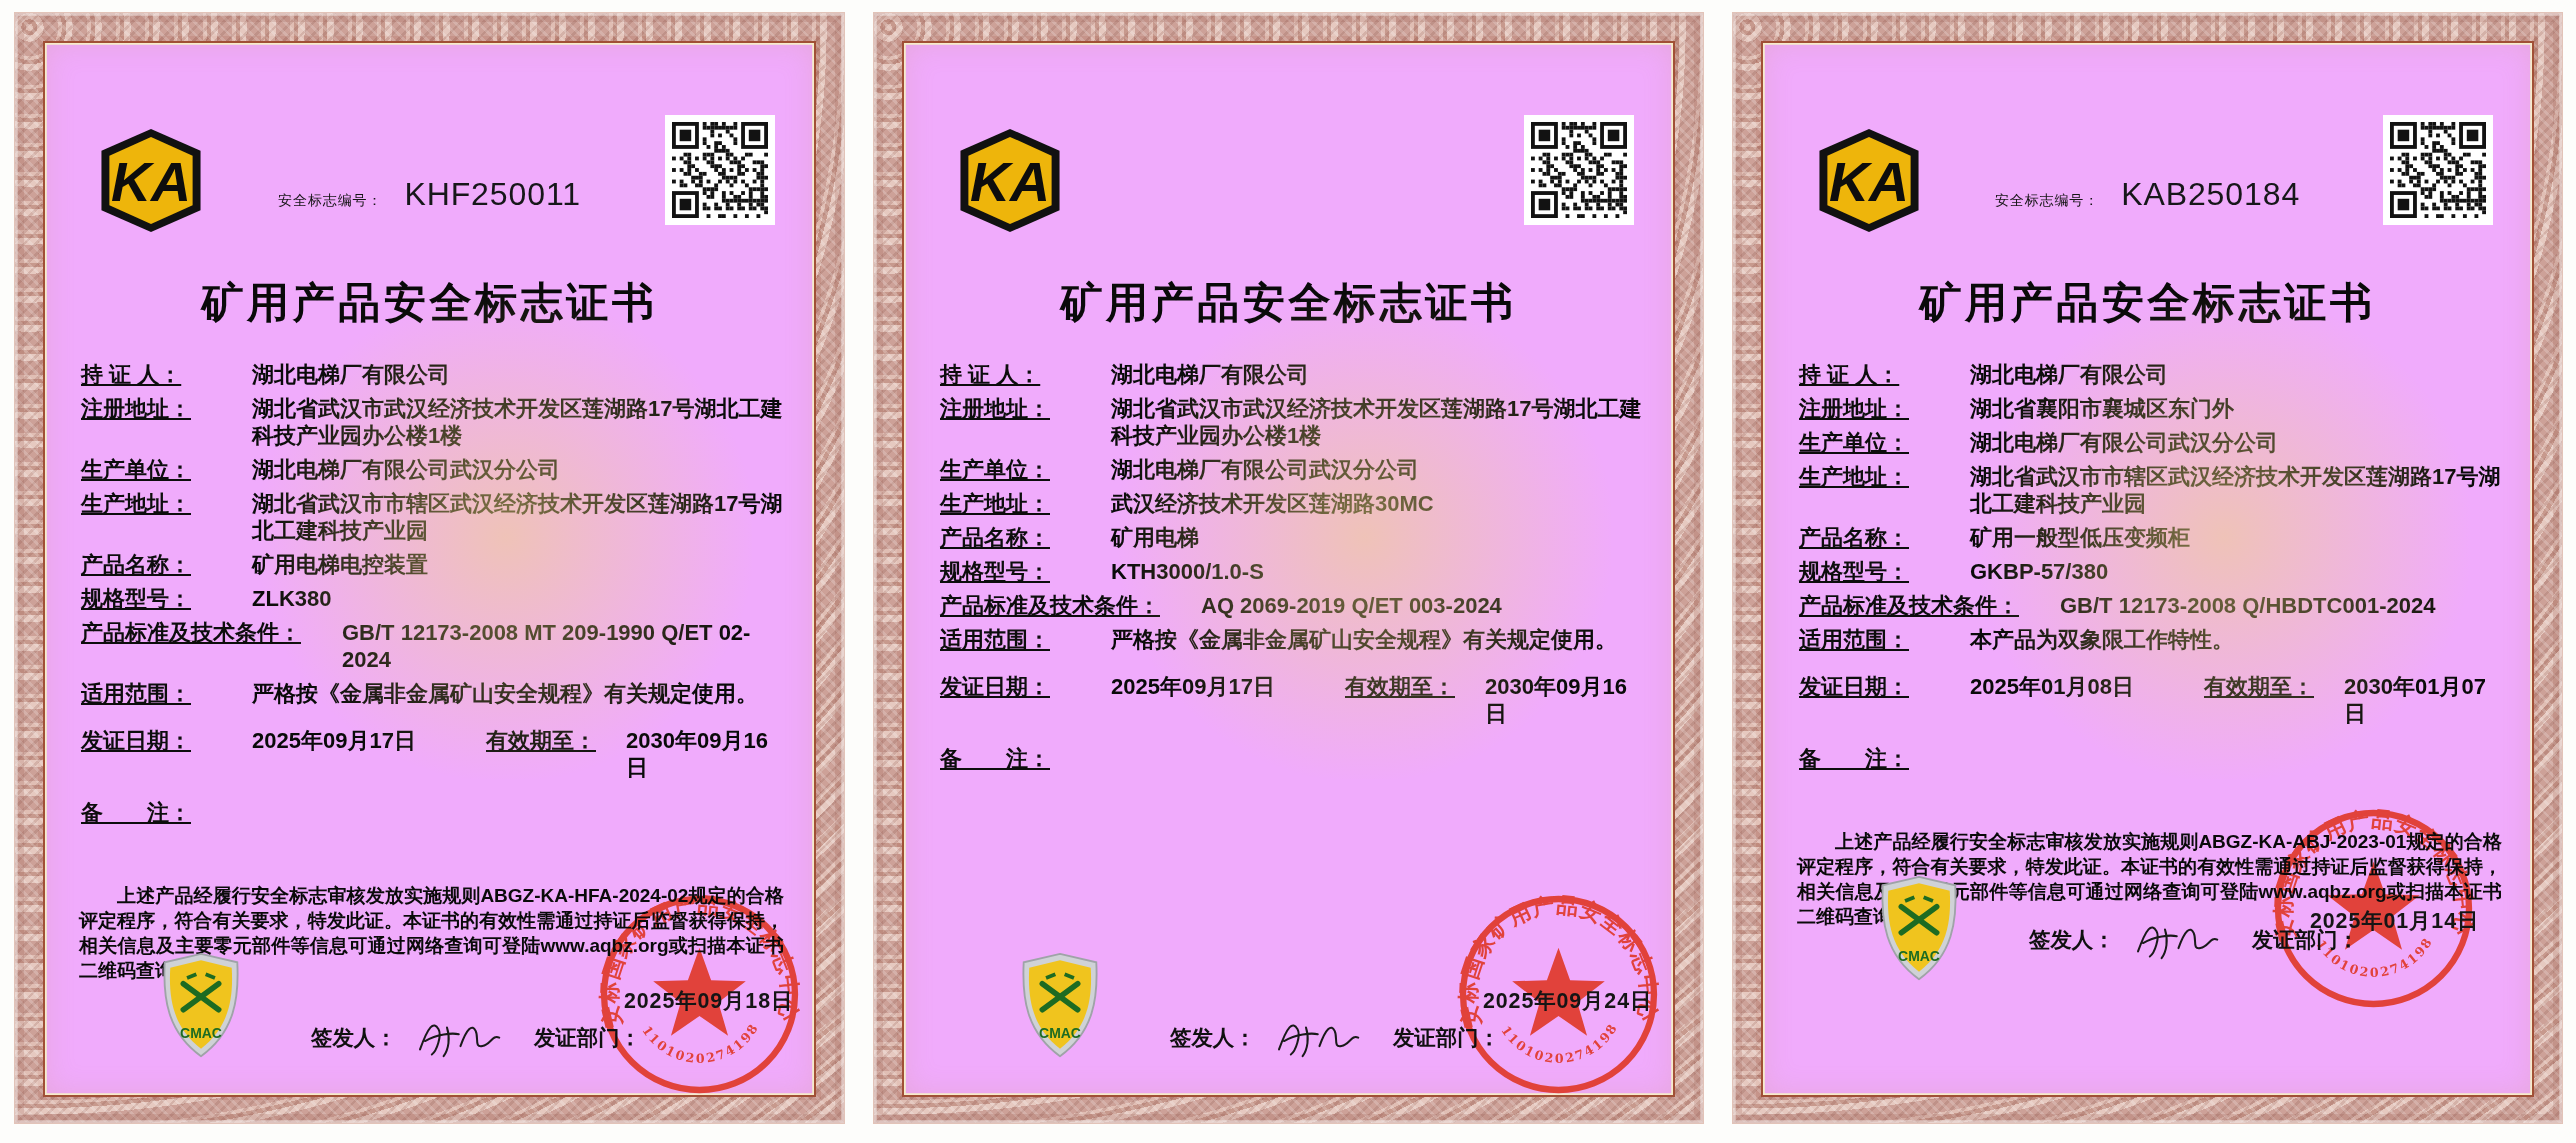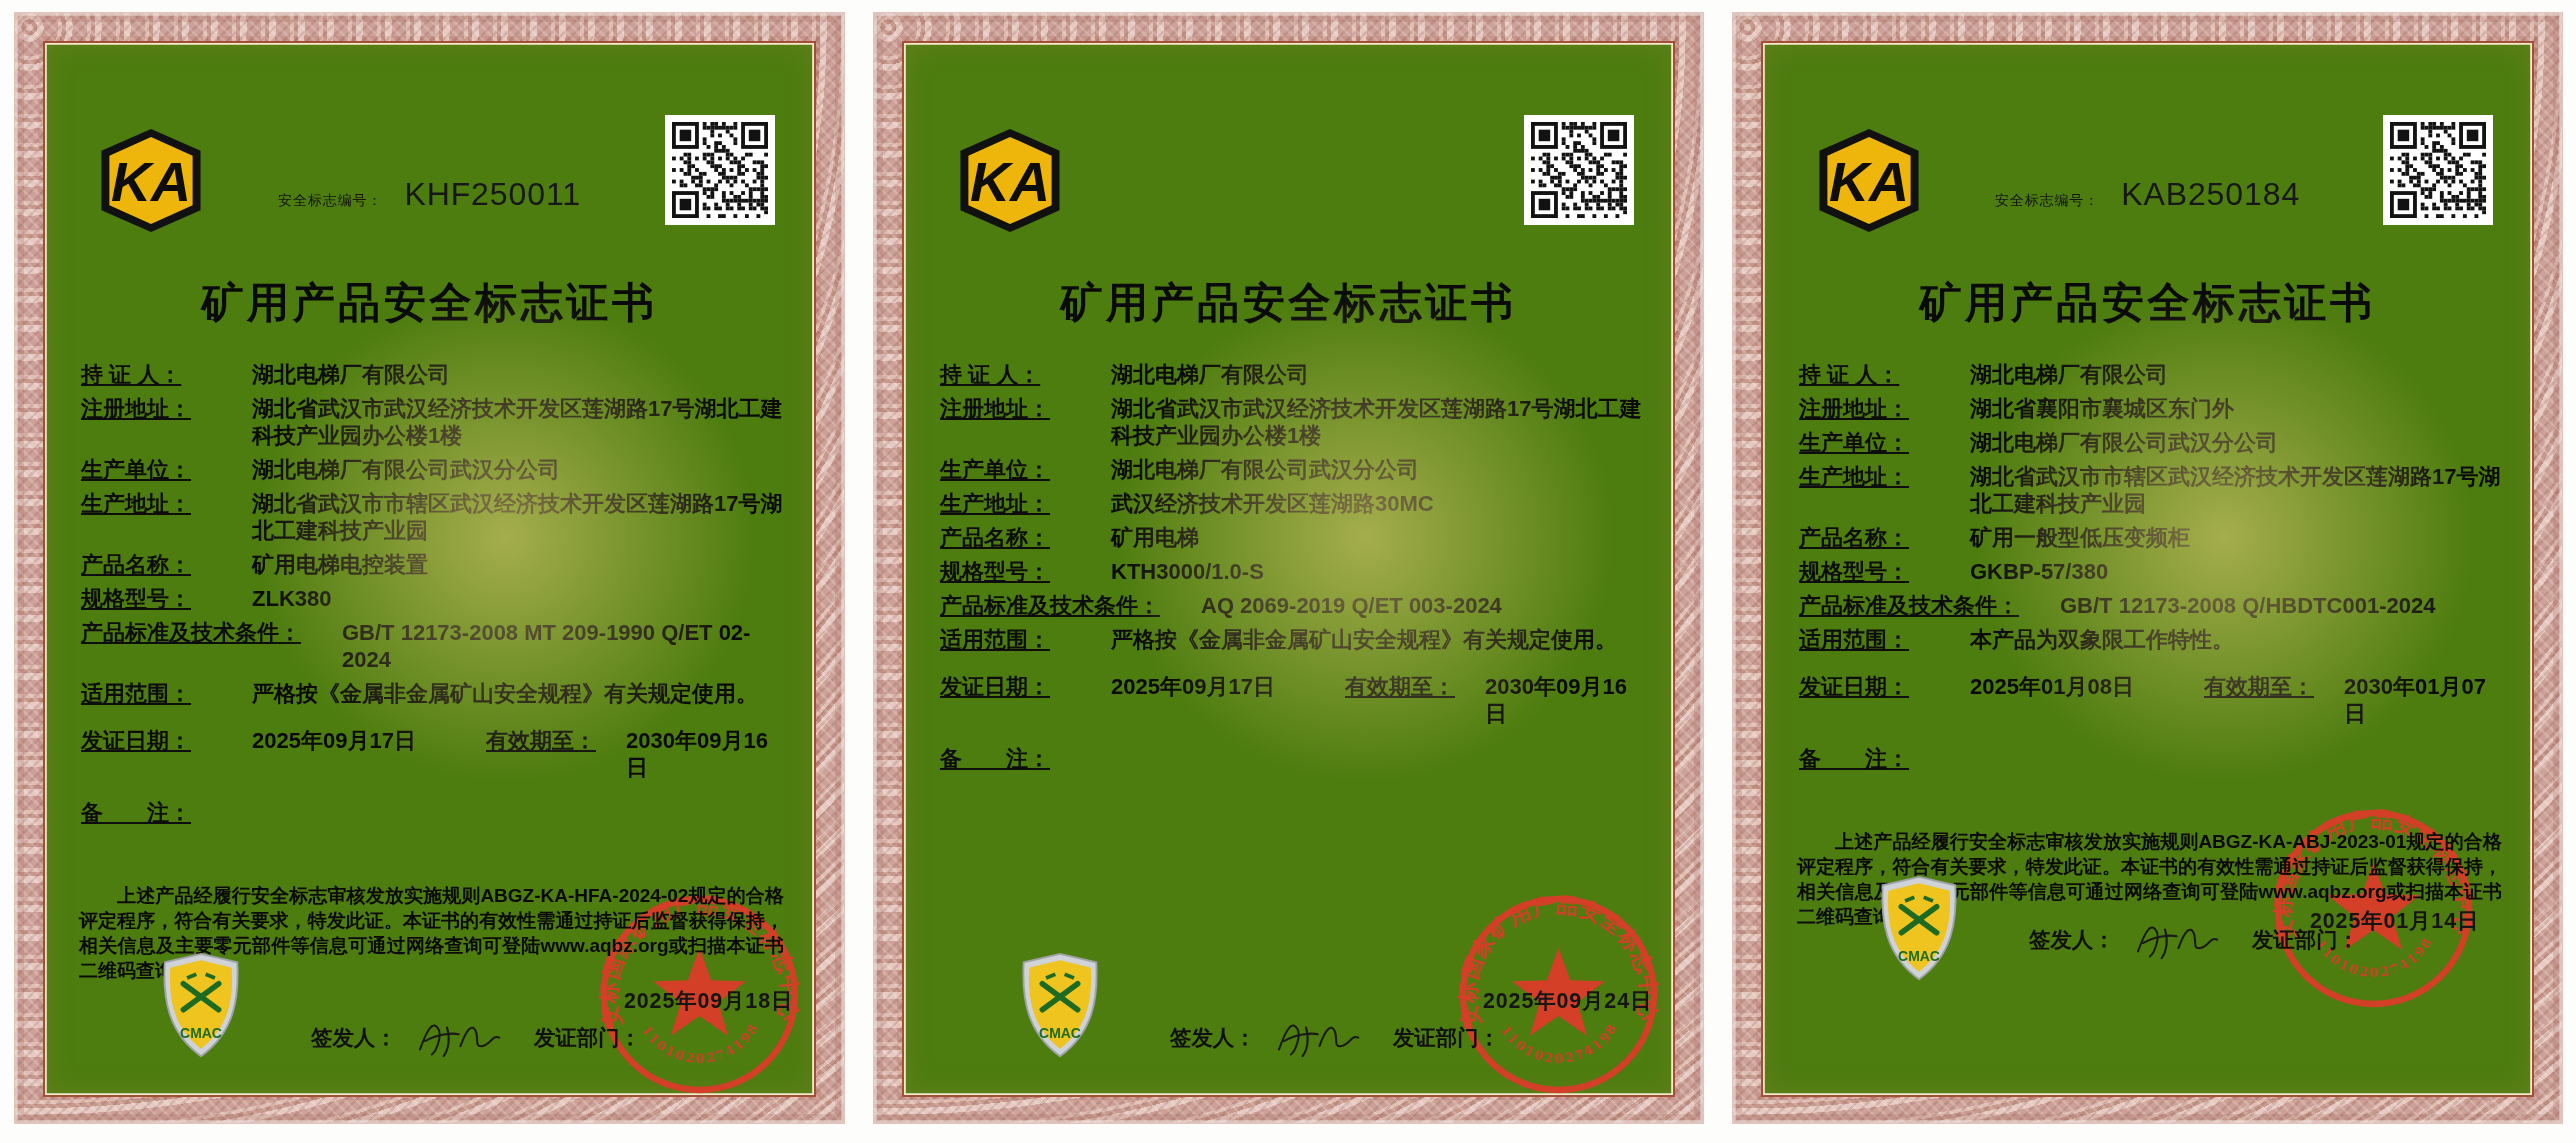--- a/index.html
+++ b/index.html
@@ -15,21 +15,21 @@
     background-color:#cfa096;
     background-image:
       repeating-linear-gradient(45deg, rgba(255,255,255,.18) 0 2.7px, rgba(0,0,0,0) 2.7px 8px),
       repeating-linear-gradient(-45deg, rgba(124,62,50,.20) 0 2.7px, rgba(0,0,0,0) 2.7px 8px),
       repeating-radial-gradient(circle at 14.3px 14.3px, #dcb5aa 0 3.6px, #c08b7e 3.6px 8px, #e3c2b8 8px 14.3px, #c6948a 14.3px 29px);
     border:1.8px solid #e2c3b8;
     box-shadow: inset 0 0 0 2.7px rgba(255,255,255,.45), inset 0 0 0 9px rgba(150,85,70,.18), inset 0 0 0 23px rgba(255,255,255,.12);
   }
   .paper{
     position:absolute;left:43px;right:43px;top:41px;bottom:46px;
-    background:#4d7c0f;border:2.7px solid #a14f36;
+    background:#f0abfc;border:2.7px solid #a14f36;
     box-shadow:inset 0 0 0 1.8px #f6eccb, inset 0 0 30px rgba(196,150,95,.20);
   }
   .paper::before{
     content:'';position:absolute;left:28%;top:24%;width:64%;height:46%;
     background:radial-gradient(ellipse at center, rgba(238,214,128,.55), rgba(238,214,128,0) 72%);
     pointer-events:none;
   }
   
   .head{position:relative;height:189px;margin-top:45px;}
   .ka{position:absolute;left:39px;top:38px;width:134px;height:109px;}

